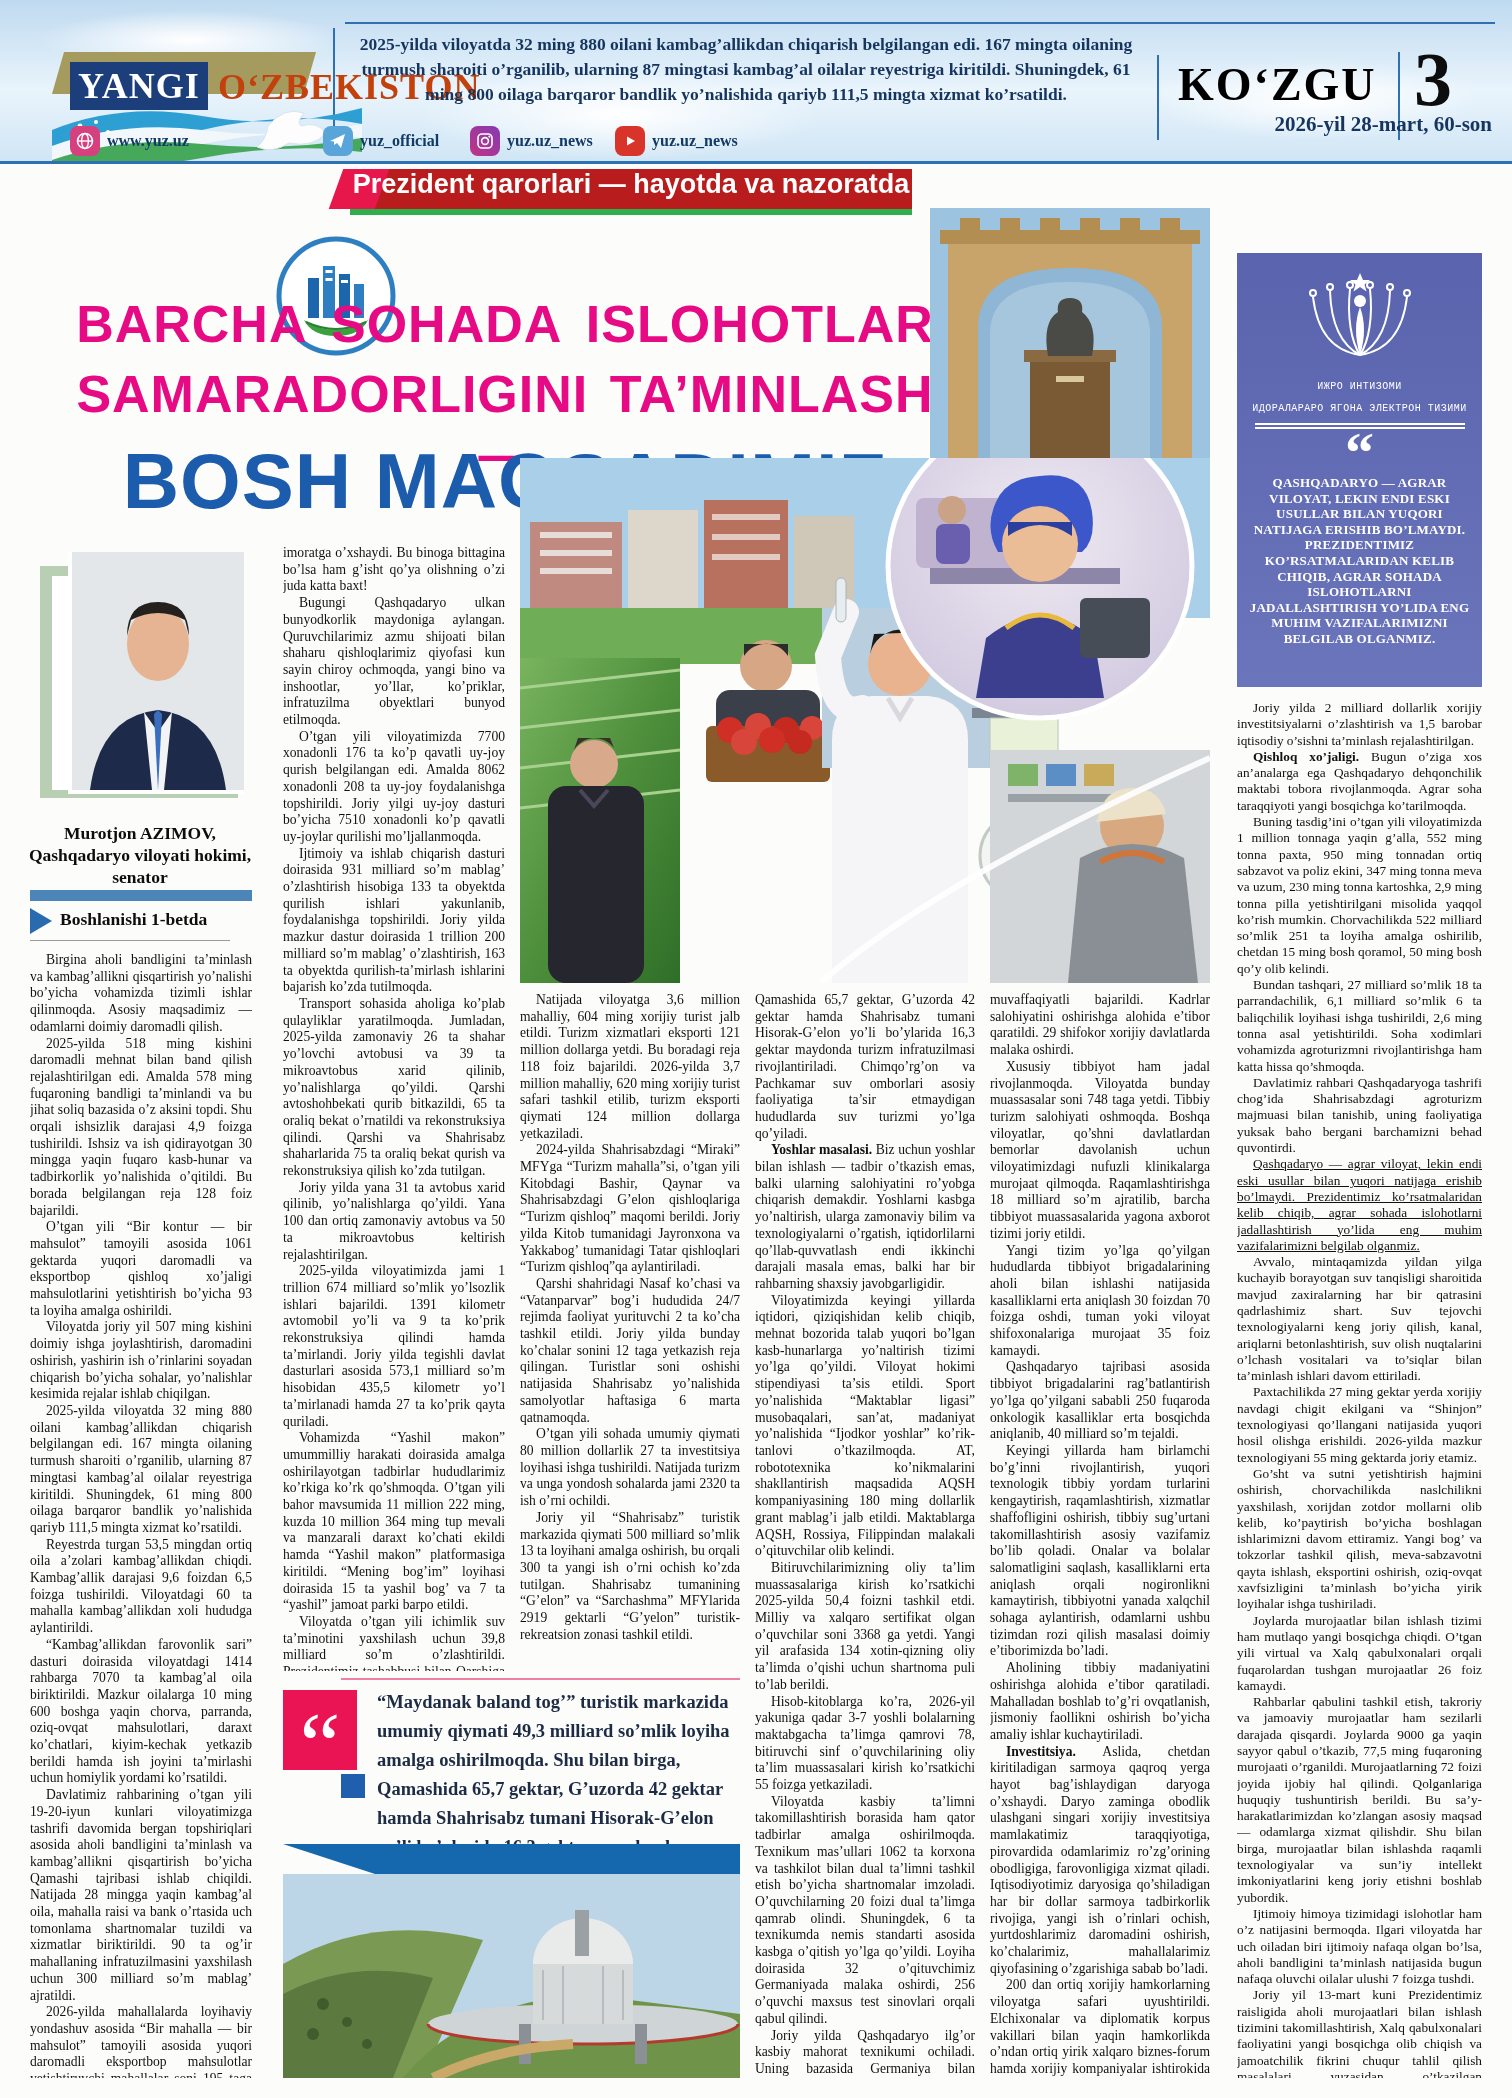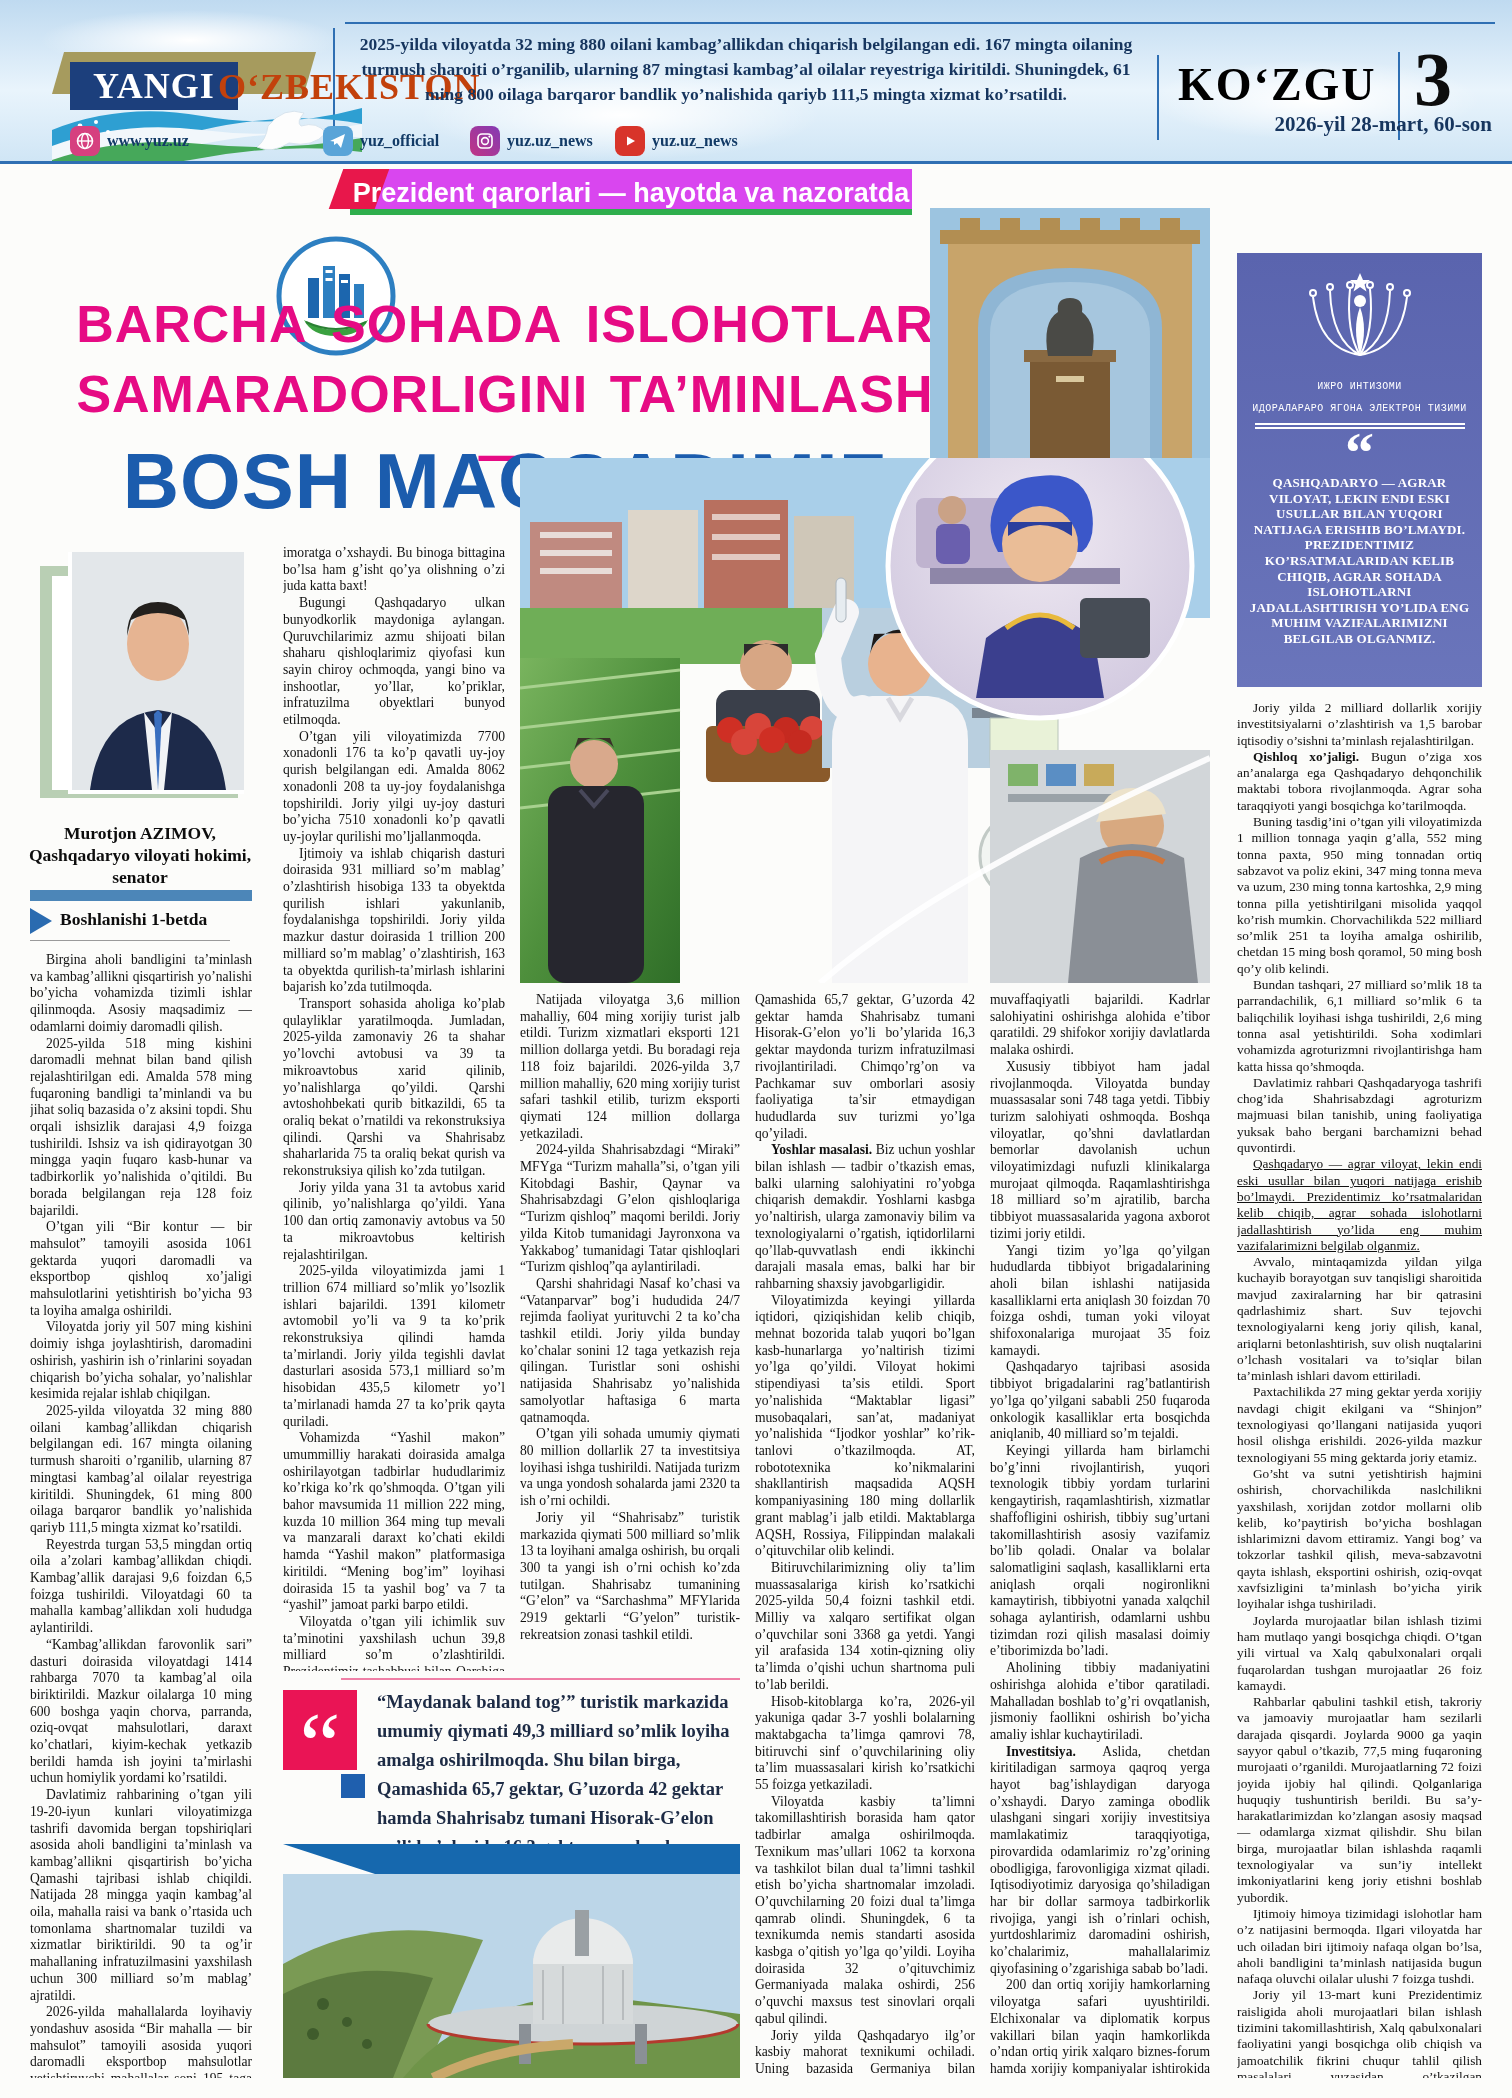--- a/index.html
+++ b/index.html
@@ -7,33 +7,33 @@
         font-family:"Liberation Serif",serif;color:#111;}
   
   .mast{position:absolute;left:0;top:0;width:1512px;height:164px;
         background:linear-gradient(180deg,#bfdaf0 0%,#e9f4fc 55%,#cfe5f5 100%);}
   .cloud{position:absolute;border-radius:50%;background:radial-gradient(closest-side,#ffffff,#ffffff00);}
   .mast-rule{position:absolute;left:0;top:161px;width:1512px;height:3px;background:#2f6fb3;}
   .lede-topline{position:absolute;left:345px;top:22px;width:1150px;height:2px;background:#2f6fb3;}
   .vline{position:absolute;width:2px;background:#2f6fb3;}
   .logo-ribbon{position:absolute;left:58px;top:52px;width:252px;height:42px;background:#a69b5e;transform:skewX(-16deg);}
   .logo-box{position:absolute;left:70px;top:62px;background:#1c3f7c;color:#fff;font-weight:bold;
-            font-size:36px;padding:3px 23px;letter-spacing:1px;}
+            font-size:36px;padding:3px 8px;letter-spacing:1px;}
   .logo-rest{position:absolute;left:218px;top:66px;color:#c2410c;font-weight:bold;font-size:36px;letter-spacing:1px;}
   .soc{position:absolute;display:flex;align-items:center;gap:7px;font-weight:bold;font-size:16px;color:#123a66;}
   .soc .ic{width:30px;height:30px;border-radius:8px;display:flex;align-items:center;justify-content:center;}
   .lede{position:absolute;left:350px;top:32px;width:792px;text-align:center;font-weight:bold;
         font-size:17.5px;line-height:25px;color:#16355e;}
   .section-name{position:absolute;left:1178px;top:58px;font-size:46px;font-weight:bold;color:#000000;letter-spacing:2px;}
   .page-num{position:absolute;left:1414px;top:36px;font-size:76px;font-weight:bold;color:#0d0d0d;}
   .issue-date{position:absolute;left:1120px;top:112px;width:372px;text-align:right;font-weight:bold;
               font-size:21px;color:#16355e;}
   
-  .banner{position:absolute;left:350px;top:169px;width:562px;height:40px;background:#d946ef;
-          display:flex;align-items:flex-end;justify-content:center;}
+  .banner{position:absolute;left:350px;top:169px;width:562px;height:40px;background:#b91c1c;
+          display:flex;align-items:flex-start;justify-content:center;}
   .banner::before{content:"";position:absolute;left:-14px;top:0;width:46px;height:40px;background:#e8174b;
           transform:skewX(-20deg);}
   .banner span{position:relative;color:#fff;font-family:"Liberation Sans",sans-serif;font-weight:bold;font-size:27px;}
   .banner-green{position:absolute;left:350px;top:209px;width:562px;height:6px;background:#2fae4d;}
   .hl{position:absolute;left:40px;width:930px;text-align:center;font-family:"Liberation Sans",sans-serif;
       font-weight:800;letter-spacing:1px;}
   .hl1{top:294px;font-size:52px;color:#e60b84;word-spacing:10px;}
   .hl2{top:364px;font-size:52px;color:#e60b84;word-spacing:6px;}
   .hl3{top:436px;font-size:78px;color:#1b5cad;}
   

